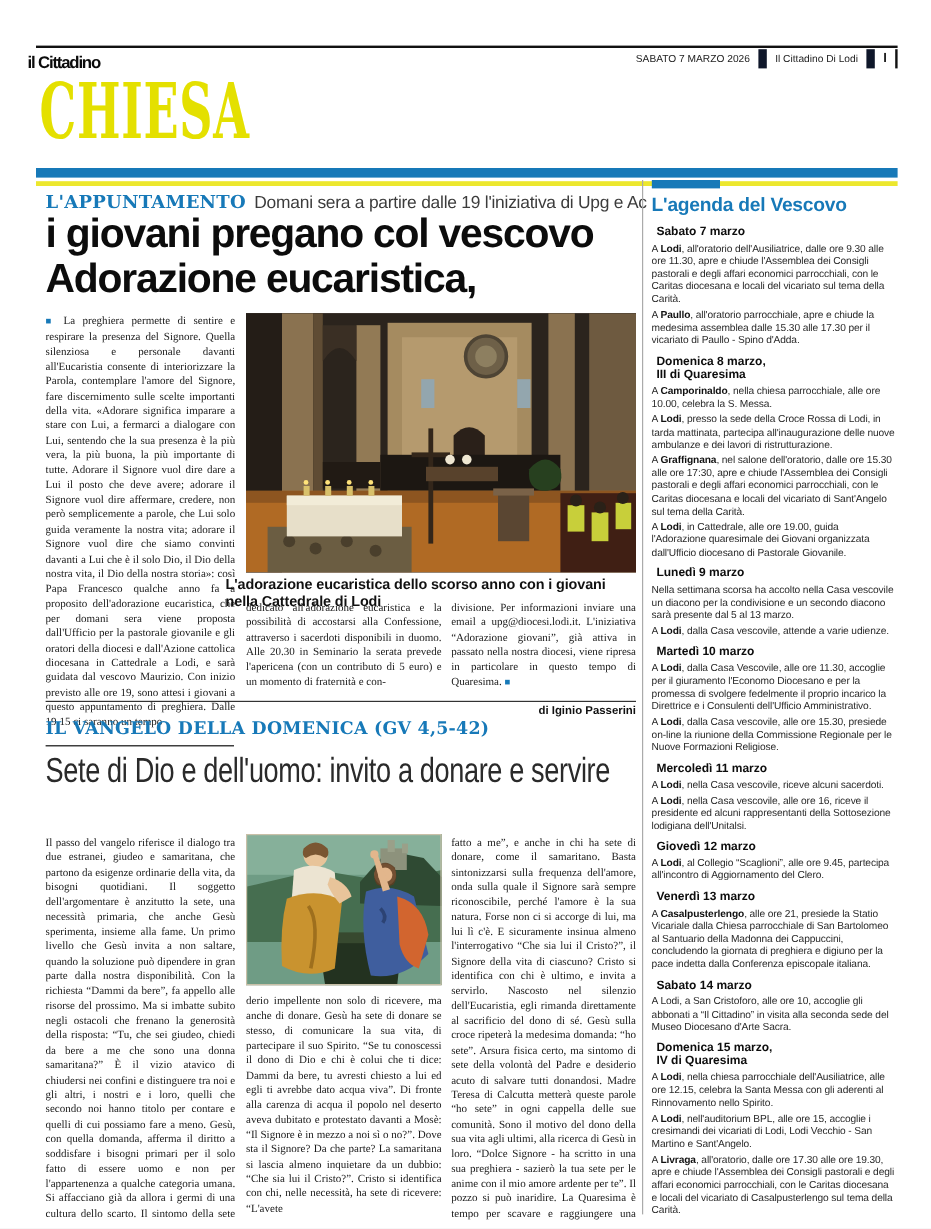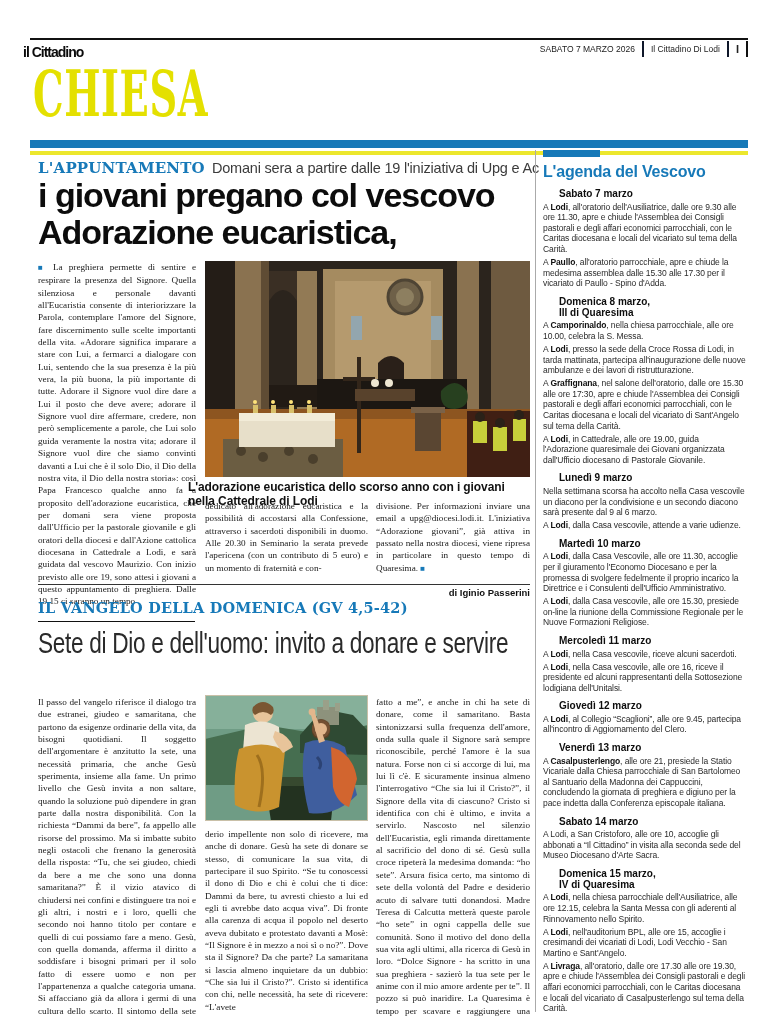--- a/index.html
+++ b/index.html
@@ -4,21 +4,21 @@
 <style>
   html,body{margin:0;padding:0;background:#e9e9e9;}
   #page{position:relative;width:776px;height:1024px;background:#ffffff;overflow:hidden;
         font-family:"Liberation Sans",sans-serif;color:#1a1a1a;}
   .abs{position:absolute;}
 
   
   .top-rule{left:30px;right:28px;top:38px;border-top:2px solid #111;}
   .masthead{left:23px;top:44px;font-size:14px;font-weight:900;letter-spacing:-1px;color:#0b0b0b;}
   .header-right{right:28px;top:41px;display:flex;align-items:stretch;font-size:8.5px;color:#222;}
-  .header-right .cell{padding:2px 7px;border-left:2px solid #0f172a;display:flex;align-items:center;}
+  .header-right .cell{padding:2px 7px;border-left:7px solid #0f172a;display:flex;align-items:center;}
   .header-right .cell:first-child{border-left:none;}
   .header-right .pageno{font-weight:900;font-size:11px;border-right:2px solid #111;}
   .section-title{left:33px;top:62px;font-size:64px;font-weight:900;color:#e4e000;
                  font-family:"DejaVu Serif",serif;letter-spacing:1px;line-height:64px;
                  transform:scaleX(.6);transform-origin:left top;white-space:nowrap;}
   .bar-blue{left:30px;right:28px;top:140px;height:8px;background:#1779b8;}
   .bar-yellow{left:30px;right:28px;top:151px;height:4px;background:#ece72d;}
 
   
   .kicker-row{left:38px;top:159px;width:492px;white-space:nowrap;}
@@ -50,21 +50,21 @@
   .a2c1{left:38px;top:696px;width:158px;height:322px;}
   .painting-frame{left:205px;top:695px;width:163px;height:126px;background:#46704f;}
   .a2c2{left:205px;top:828px;width:163px;height:192px;}
   .a2c3{left:376px;top:696px;width:154px;height:322px;}
 
   
   .sidebar-sep{left:535px;top:150px;height:862px;border-left:1px solid #aaa;}
   .sidebar{left:543px;top:150px;width:203px;height:868px;overflow:hidden;}
   .sidebar-tab{width:57px;height:7px;background:#1779b8;}
   .sidebar-title{color:#1779b8;font-weight:800;font-size:16px;margin:6px 0 1px;letter-spacing:-.2px;}
-  .agenda-day{font-weight:800;font-size:10px;line-height:11px;margin:7px 16px 1px;color:#0d0d0d;
+  .agenda-day{font-weight:800;font-size:10px;line-height:11px;margin:7px 4px 1px;color:#0d0d0d;
               white-space:pre-line;}
   .agenda-item{font-size:8.5px;line-height:10.6px;letter-spacing:-.1px;color:#2a2a2a;
                margin:2.5px 0 0;text-align:left;}
   .agenda-item b{color:#111;}
 </style>
 </head>
 <body>
 
 <div id="page">
 
@@ -200,21 +200,21 @@
         <div class="agenda-day">Sabato 7 marzo</div>
         <p class="agenda-item">A <b>Lodi</b>, all'oratorio dell'Ausiliatrice, dalle ore 9.30 alle ore 11.30, apre e chiude l'Assemblea dei Consigli pastorali e degli affari economici parrocchiali, con le Caritas diocesana e locali del vicariato sul tema della Carità.</p>
         <p class="agenda-item">A <b>Paullo</b>, all'oratorio parrocchiale, apre e chiude la medesima assemblea dalle 15.30 alle 17.30 per il vicariato di Paullo - Spino d'Adda.</p>
         <div class="agenda-day">Domenica 8 marzo,
 III di Quaresima</div>
         <p class="agenda-item">A <b>Camporinaldo</b>, nella chiesa parrocchiale, alle ore 10.00, celebra la S. Messa.</p>
         <p class="agenda-item">A <b>Lodi</b>, presso la sede della Croce Rossa di Lodi, in tarda mattinata, partecipa all'inaugurazione delle nuove ambulanze e dei lavori di ristrutturazione.</p>
         <p class="agenda-item">A <b>Graffignana</b>, nel salone dell'oratorio, dalle ore 15.30 alle ore 17:30, apre e chiude l'Assemblea dei Consigli pastorali e degli affari economici parrocchiali, con le Caritas diocesana e locali del vicariato di Sant'Angelo sul tema della Carità.</p>
         <p class="agenda-item">A <b>Lodi</b>, in Cattedrale, alle ore 19.00, guida l'Adorazione quaresimale dei Giovani organizzata dall'Ufficio diocesano di Pastorale Giovanile.</p>
         <div class="agenda-day">Lunedì 9 marzo</div>
-        <p class="agenda-item">Nella settimana scorsa ha accolto nella Casa vescovile un diacono per la condivisione e un secondo diacono sarà presente dal 9 al 6 marzo.</p>
+        <p class="agenda-item">Nella settimana scorsa ha accolto nella Casa vescovile un diacono per la condivisione e un secondo diacono sarà presente dal 5 al 13 marzo.</p>
         <p class="agenda-item">A <b>Lodi</b>, dalla Casa vescovile, attende a varie udienze.</p>
         <div class="agenda-day">Martedì 10 marzo</div>
         <p class="agenda-item">A <b>Lodi</b>, dalla Casa Vescovile, alle ore 11.30, accoglie per il giuramento l'Economo Diocesano e per la promessa di svolgere fedelmente il proprio incarico la Direttrice e i Consulenti dell'Ufficio Amministrativo.</p>
         <p class="agenda-item">A <b>Lodi</b>, dalla Casa vescovile, alle ore 15.30, presiede on-line la riunione della Commissione Regionale per le Nuove Formazioni Religiose.</p>
         <div class="agenda-day">Mercoledì 11 marzo</div>
         <p class="agenda-item">A <b>Lodi</b>, nella Casa vescovile, riceve alcuni sacerdoti.</p>
         <p class="agenda-item">A <b>Lodi</b>, nella Casa vescovile, alle ore 16, riceve il presidente ed alcuni rappresentanti della Sottosezione lodigiana dell'Unitalsi.</p>
         <div class="agenda-day">Giovedì 12 marzo</div>
         <p class="agenda-item">A <b>Lodi</b>, al Collegio “Scaglioni”, alle ore 9.45, partecipa all'incontro di Aggiornamento del Clero.</p>
         <div class="agenda-day">Venerdì 13 marzo</div>

